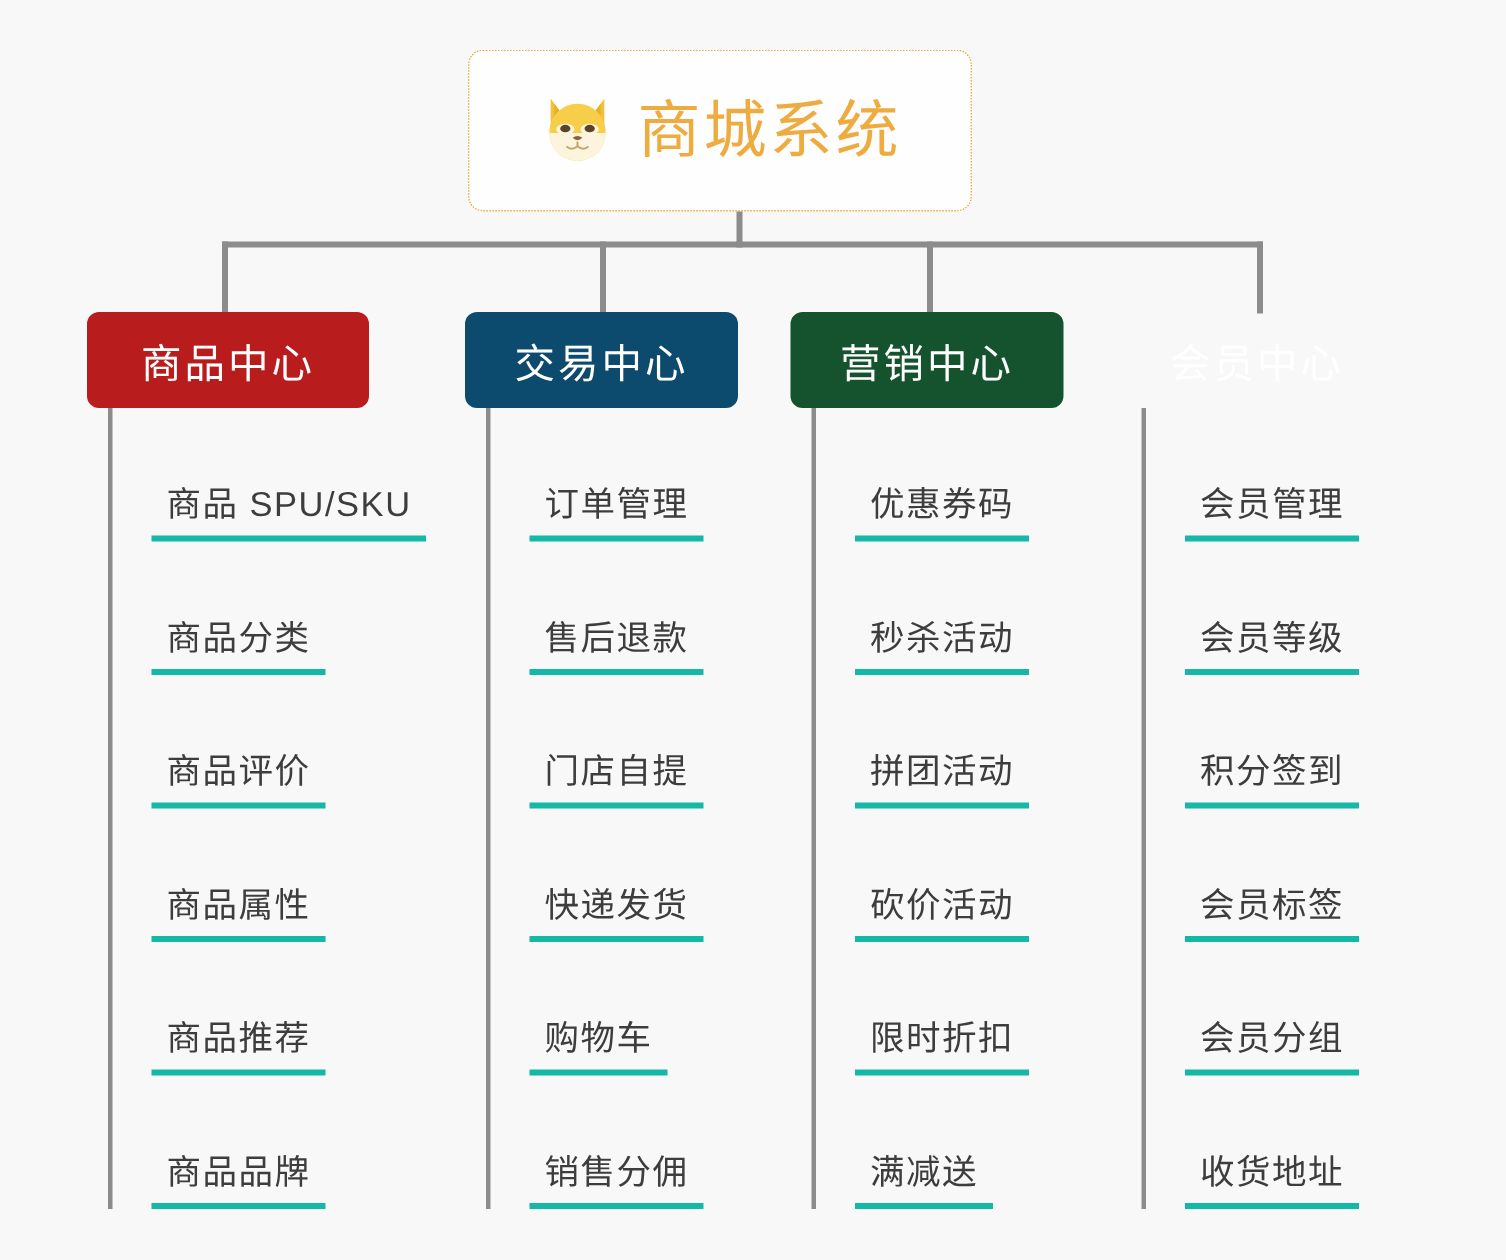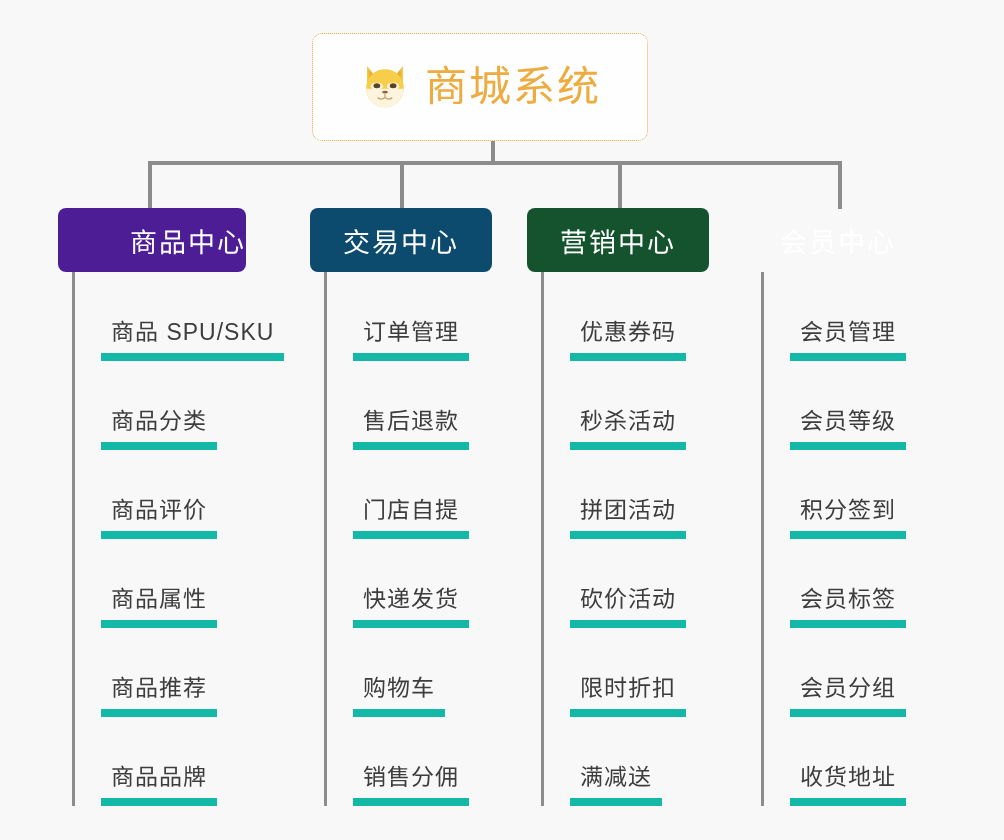--- a/index.html
+++ b/index.html
@@ -103,21 +103,21 @@
     align-items: flex-end;
     padding-left: 26px;
   }
   .leaf-label {
     display: inline-block;
     font-size: 23px;
     color: #3d3d3d;
     letter-spacing: 1px;
     white-space: nowrap;
     padding: 0 10px 6px 10px;
-    border-bottom: 8px solid #14b8a6;
+    border-bottom: 4px solid #14b8a6;
   }
 </style>
 </head>
 <body>
 
 <div id="mindmap">
 
   <div class="root-node">
     <svg class="root-emoji" viewBox="0 0 64 64" aria-hidden="true">
       <path d="M10 6 L10 30 L22 22 Z" fill="#f3c03a"></path>
@@ -140,21 +140,21 @@
   </div>
 
   <div class="conn conn-stem"></div>
   <div class="conn conn-bus"></div>
   <div class="conn conn-drop" style="left:148px;"></div>
   <div class="conn conn-drop" style="left:400px;"></div>
   <div class="conn conn-drop" style="left:618px;"></div>
   <div class="conn conn-drop" style="left:838px;"></div>
 
   <div class="branch" style="left:58px;width:188px;">
-    <div class="branch-header" style="background: #4c1d95; justify-content: flex-end;">
+    <div class="branch-header" style="background: #b91c1c;">
       <span>商品中心</span>
     </div>
     <div class="branch-body">
       <div class="leaf">
           <span class="leaf-label">商品 SPU/SKU</span>
         </div>
       <div class="leaf">
           <span class="leaf-label">商品分类</span>
         </div>
       <div class="leaf">

